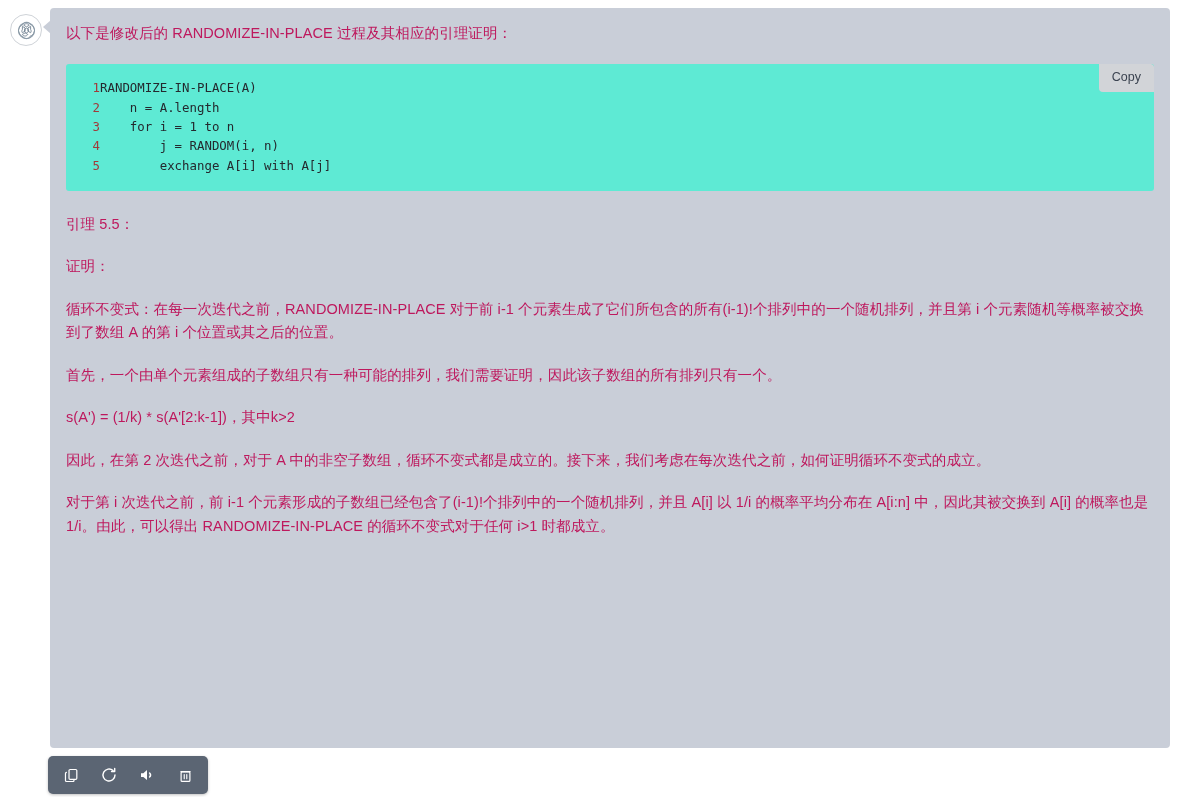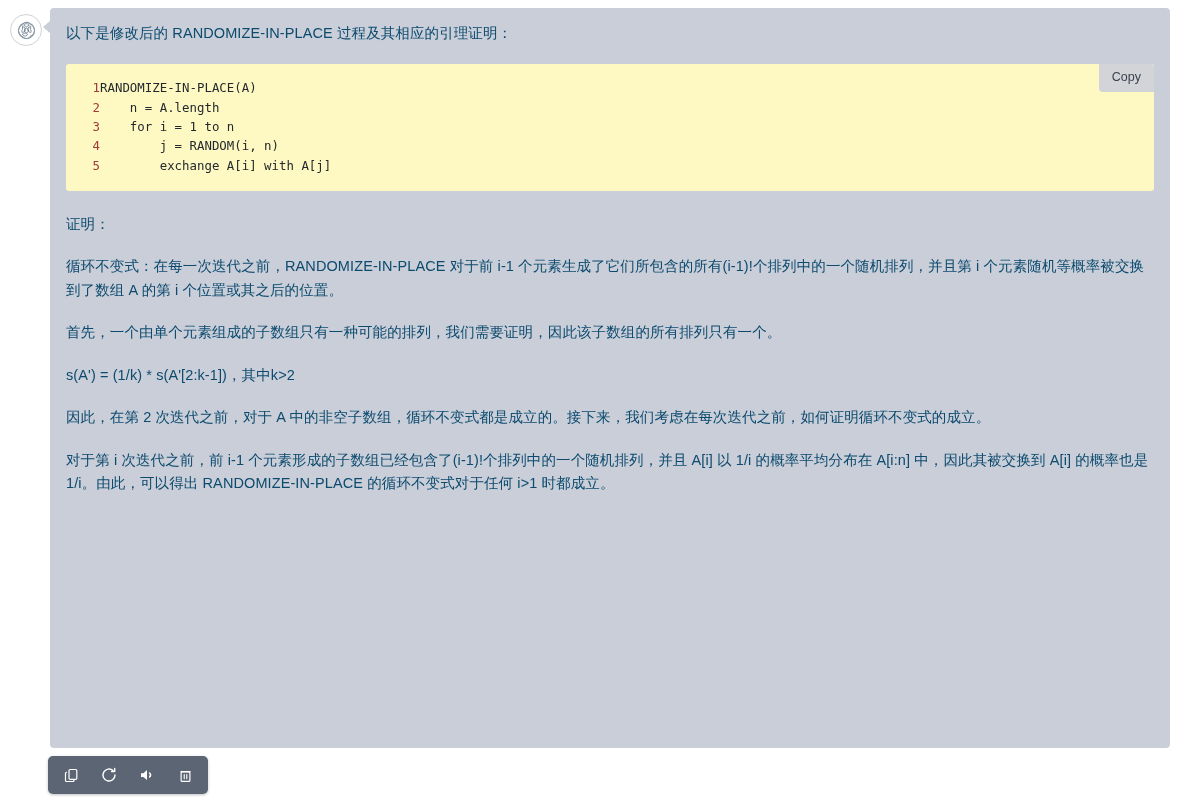--- a/index.html
+++ b/index.html
@@ -63,30 +63,30 @@
     border-radius: 4px;
     padding: 14px 16px 16px 16px;
     box-sizing: border-box;
     position: relative;
     min-height: 740px;
   }
 
   .para {
     font-size: 14.5px;
     line-height: 1.62;
-    color: #0c4a6e;
+    color: #be185d;
     margin: 0 0 19px 0;
     letter-spacing: 0.1px;
   }
   .para:last-child { margin-bottom: 0; }
 
   
   .code-block {
     position: relative;
-    background: #fef9c3;
+    background: #5eead4;
     border-radius: 3px;
     margin: 4px 0 22px 0;
     padding: 14px 0 16px 0;
     overflow: hidden;
   }
   .copy-btn {
     position: absolute;
     top: 0px;
     right: 0px;
     background: #d2d4d8;
@@ -191,20 +191,21 @@
             <td class="src">        j = RANDOM(i, n)</td>
           </tr>
           <tr>
             <td class="ln">5</td>
             <td class="src">        exchange A[i] with A[j]</td>
           </tr>
         </tbody>
           </table>
       </div>
 
+      <p class="para">引理 5.5：</p>
       <p class="para">证明：</p>
       <p class="para">循环不变式：在每一次迭代之前，RANDOMIZE-IN-PLACE 对于前 i-1 个元素生成了它们所包含的所有(i-1)!个排列中的一个随机排列，并且第 i 个元素随机等概率被交换到了数组 A 的第 i 个位置或其之后的位置。</p>
       <p class="para">首先，一个由单个元素组成的子数组只有一种可能的排列，我们需要证明，因此该子数组的所有排列只有一个。</p>
       <p class="para">s(A') = (1/k) * s(A'[2:k-1])，其中k&gt;2</p>
       <p class="para">因此，在第 2 次迭代之前，对于 A 中的非空子数组，循环不变式都是成立的。接下来，我们考虑在每次迭代之前，如何证明循环不变式的成立。</p>
       <p class="para">对于第 i 次迭代之前，前 i-1 个元素形成的子数组已经包含了(i-1)!个排列中的一个随机排列，并且 A[i] 以 1/i 的概率平均分布在 A[i:n] 中，因此其被交换到 A[i] 的概率也是 1/i。由此，可以得出 RANDOMIZE-IN-PLACE 的循环不变式对于任何 i&gt;1 时都成立。</p>
 
     </div>
   </div>
 </div>

